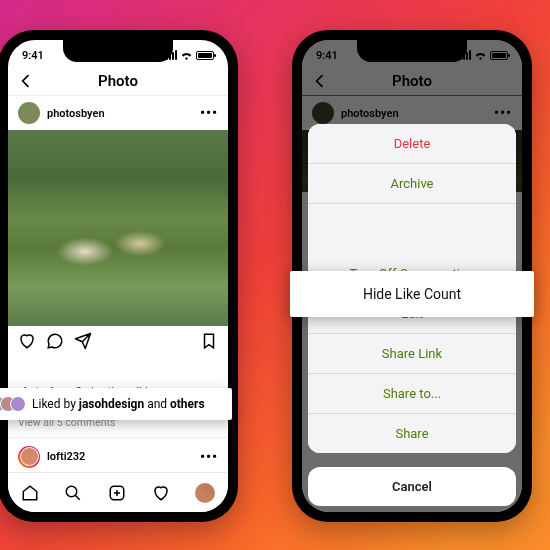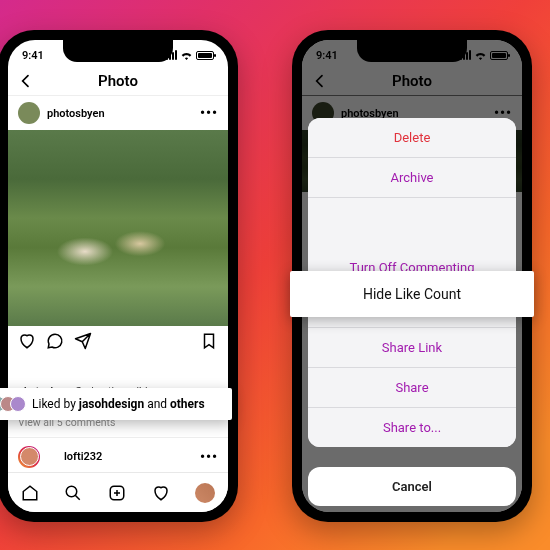--- a/index.html
+++ b/index.html
@@ -95,37 +95,37 @@
     top: 358px;
     z-index:60;
   }
   .like-faces{ display:flex;}
   .like-faces span{ width:16px;height:16px;border-radius:50%;background:#b88;border:1.5px solid #fff; margin-left:-6px;}
   .like-faces span:first-child{margin-left:0;background:#8aa;}
   .like-faces span:nth-child(3){background:#a8c;}
   .meta { padding:32px 10px 0; font-size:10.5px; line-height:1.45; color:#262626;}
   .meta .cap b{font-weight:600;}
   .meta .viewall{color:#8e8e8e; margin-top:1px;}
-  .next-post { display:flex; align-items:center; padding:8px 10px 0; gap:24px; border-top:1px solid #eee; margin-top:6px;}
+  .next-post { display:flex; align-items:center; padding:8px 10px 0; gap:7px; border-top:1px solid #eee; margin-top:6px;}
   .tabbar { position:absolute; bottom:0; left:0; right:0; height:40px; background:#fff; border-top:1px solid #e8e8e8; display:flex; justify-content:space-around; align-items:center;}
   .prof-dot{width:20px;height:20px;border-radius:50%;background:linear-gradient(45deg,#c86,#b75);}
 
   
   .dim-overlay { position:absolute; inset:0; background:rgba(0,0,0,0.58); }
   .right .screen { background:#fff;}
   .dim-content { filter: brightness(0.5); }
   .sheet {
     position:absolute; left:6px; right:6px; bottom:6px;
-    display:flex; flex-direction:column; gap:20px;
+    display:flex; flex-direction:column; gap:14px;
     z-index:30;
   }
   .sheet-group { background:#f4f4f6; border-radius:12px; overflow:hidden;}
   .sheet-item {
     background:#f4f4f6; text-align:center; padding:12px 0;
-    font-size:13px; color:#a21caf; border-bottom:1px solid #d9d9dd;
+    font-size:13px; color:#4d7c0f; border-bottom:1px solid #d9d9dd;
   }
   .sheet-item:last-child{border-bottom:none;}
   .sheet-item.destructive{color:#e1333d;}
   .sheet-cancel { background:#fff; border-radius:12px; text-align:center; padding:12px 0; font-size:13px; font-weight:600; color:#222;}
   .highlight-row {
     position:absolute; left:-2px; right:-2px;
     background:#fff; border-radius:2px;
     box-shadow:0 3px 14px rgba(0,0,0,0.3);
     padding:15px 0; text-align:center; font-size:14px; color:#111;
     z-index:40;
@@ -263,20 +263,20 @@
     <div class="dim-overlay"></div>
 
     <div class="sheet">
       <div class="sheet-group">
         <div class="sheet-item destructive">Delete</div>
         <div class="sheet-item">Archive</div>
         <div class="sheet-item" style="visibility:hidden;padding:17px 0">.</div>
         <div class="sheet-item">Turn Off Commenting</div>
         <div class="sheet-item">Edit</div>
         <div class="sheet-item">Share Link</div>
+        <div class="sheet-item">Share to...</div>
         <div class="sheet-item">Share</div>
-        <div class="sheet-item">Share to...</div>
       </div>
       <div class="sheet-cancel">Cancel</div>
     </div>
   </div>
   <div class="highlight-row">Hide Like Count</div>
 </div>
 
 </body></html>

